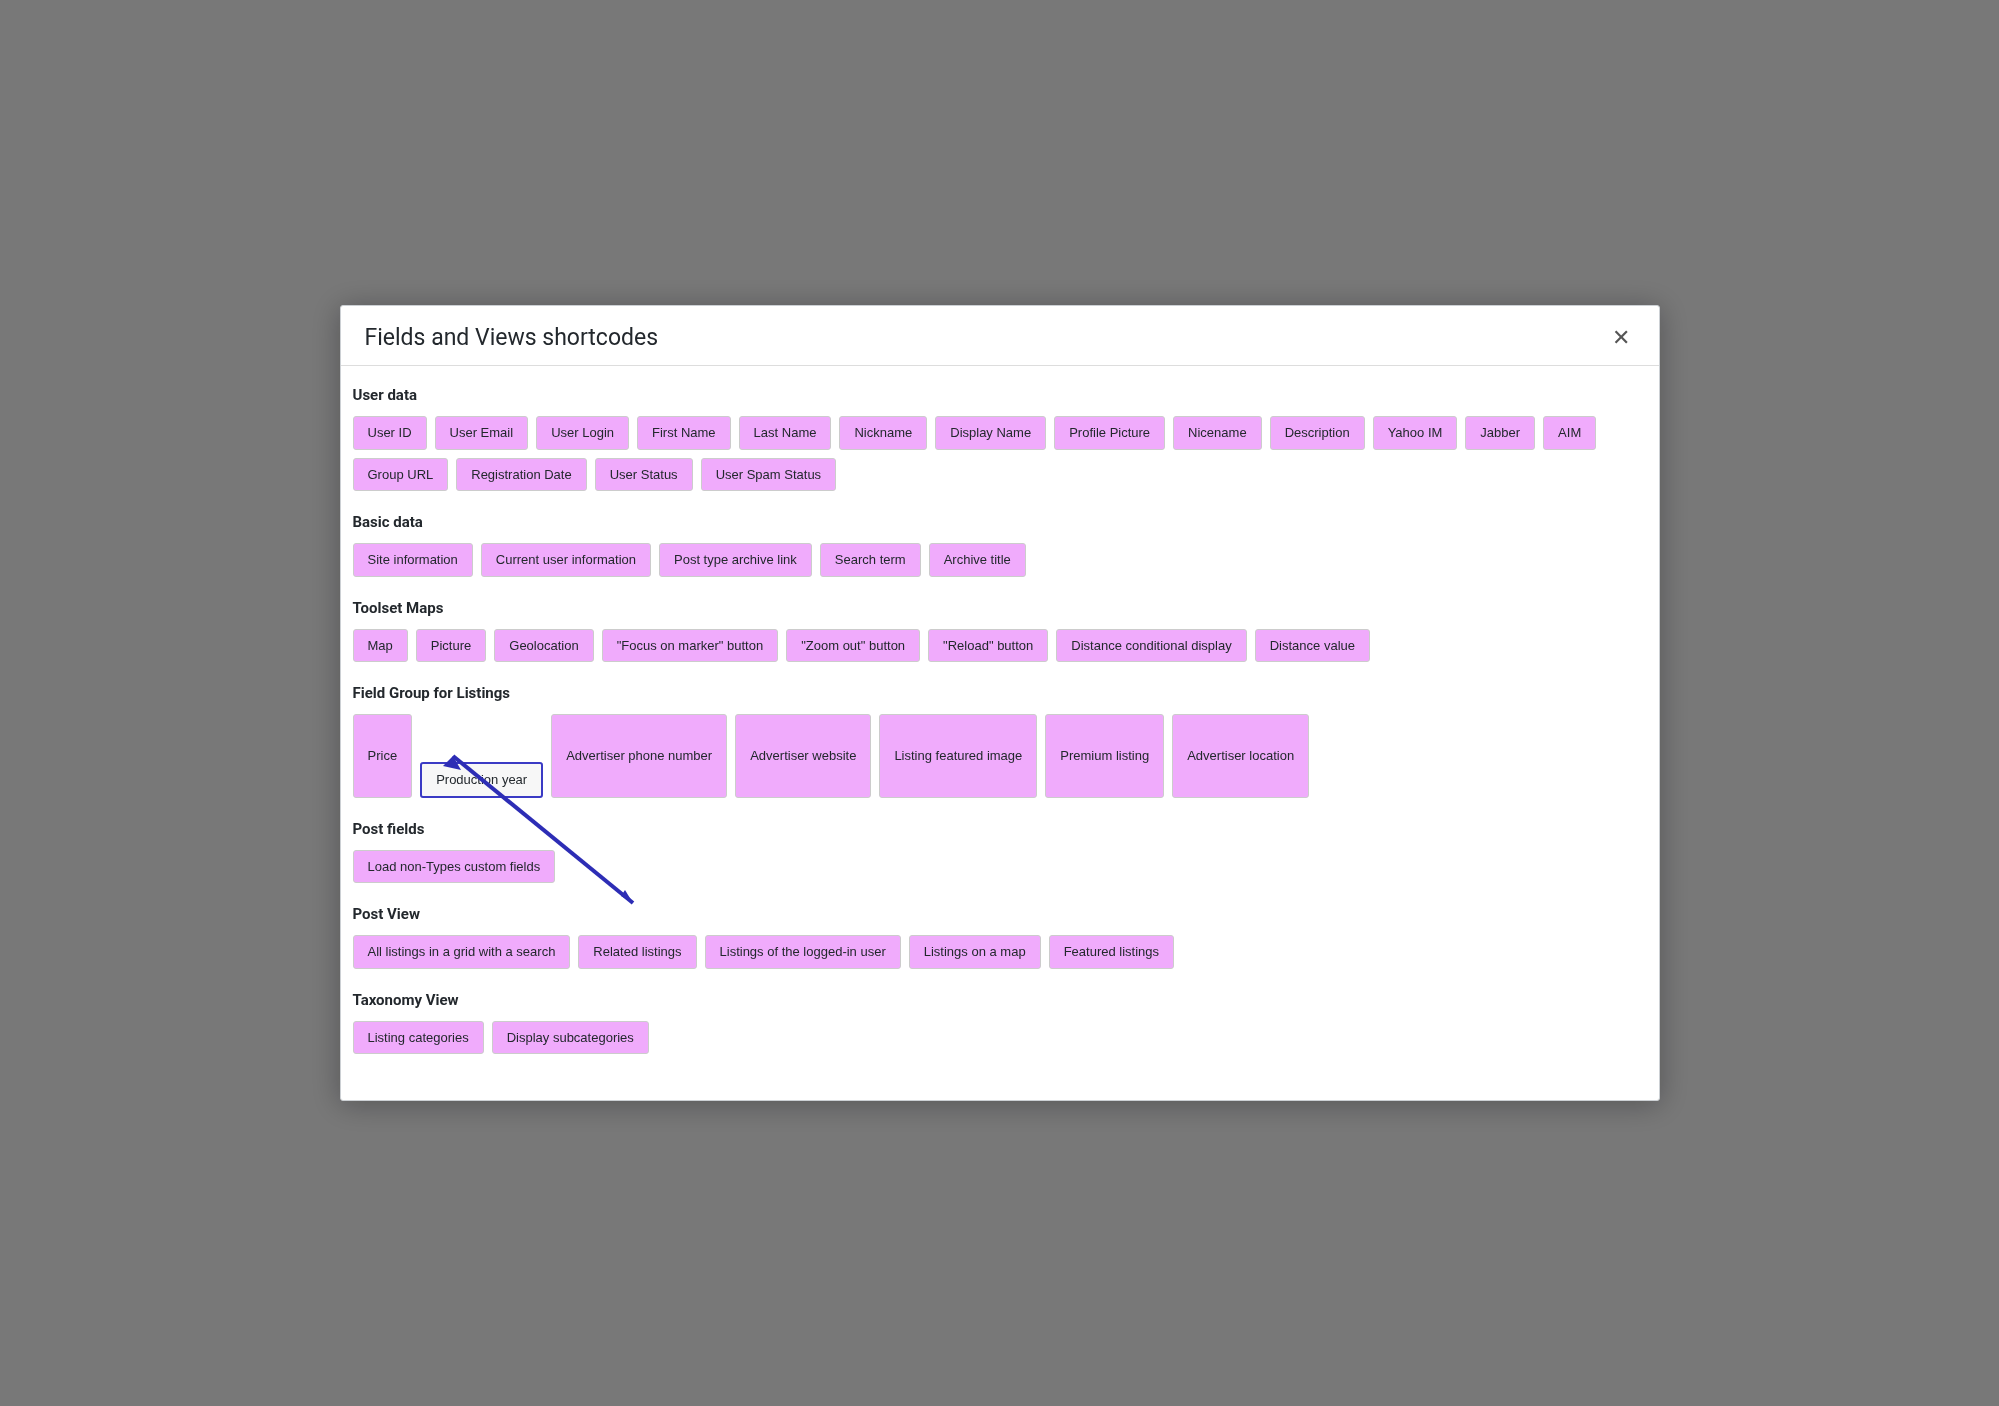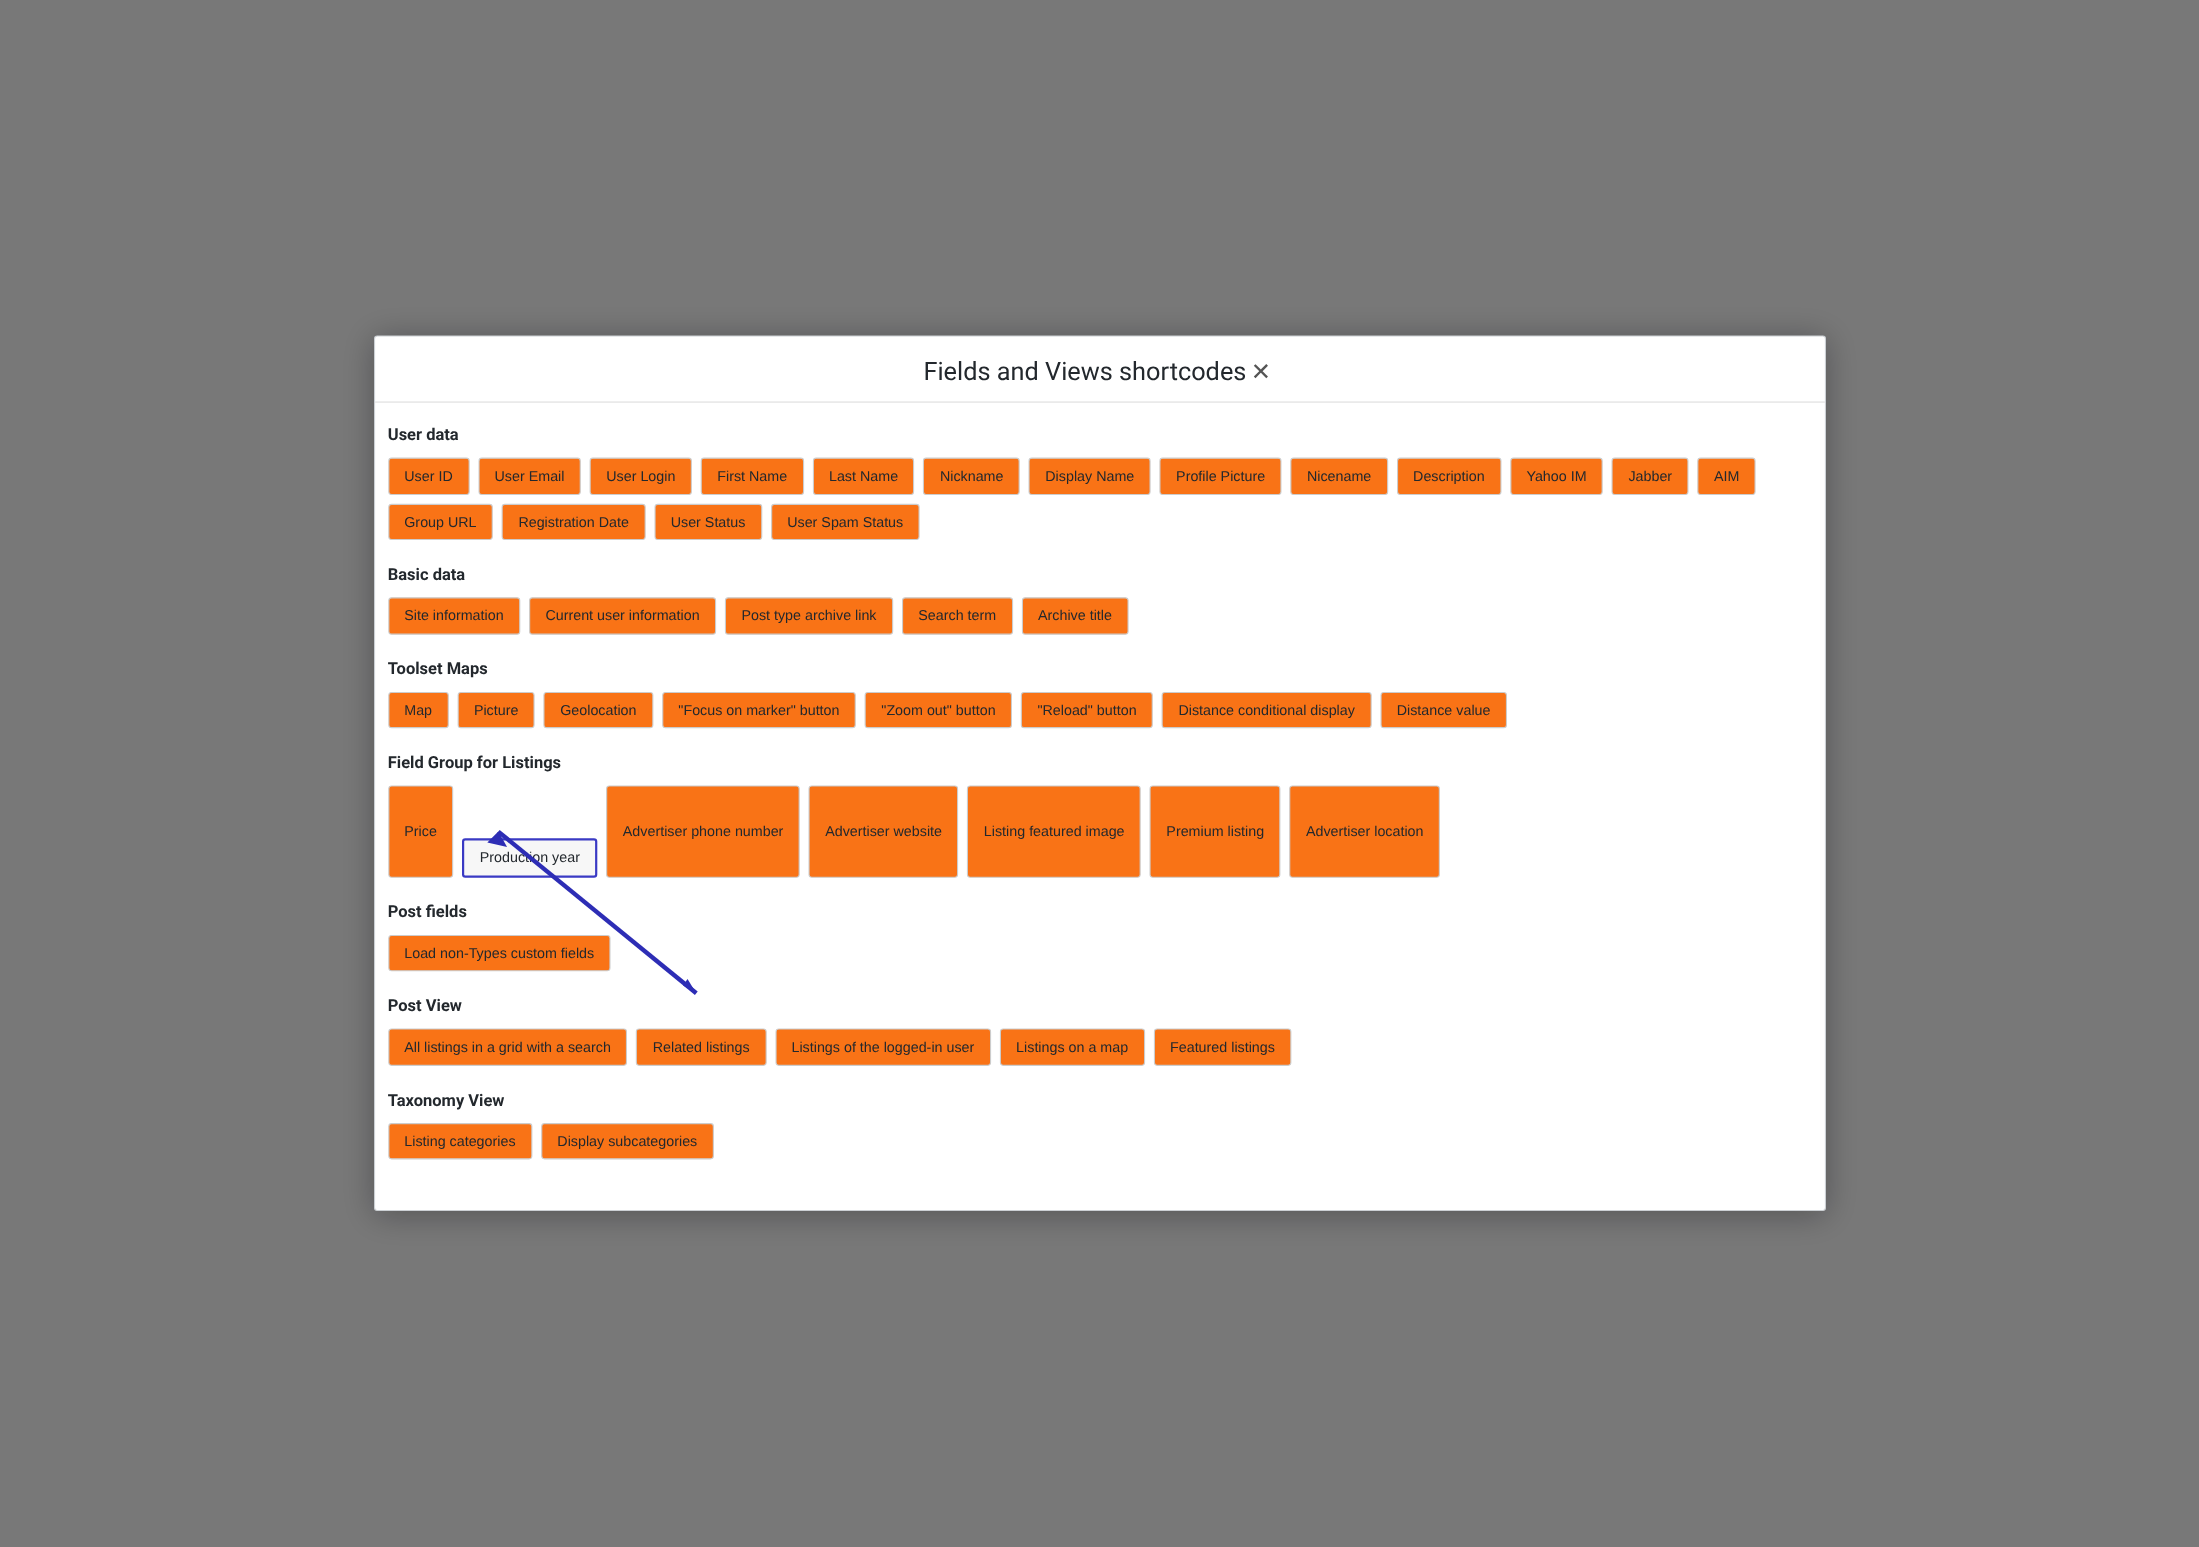--- a/index.html
+++ b/index.html
@@ -31,21 +31,21 @@
       display: flex;
       flex-direction: column;
       overflow: hidden;
       box-shadow: 0 3px 30px rgba(0,0,0,0.3);
     }
     .modal-header {
       padding: 18px 24px 14px 24px;
       border-bottom: 1px solid #ddd;
       display: flex;
       align-items: center;
-      justify-content: center;
+      justify-content: space-between;
       flex-shrink: 0;
     }
     .modal-title {
       font-size: 23px;
       font-weight: 400;
       color: #23282d;
     }
     .modal-close {
       background: none;
       border: none;
@@ -75,21 +75,21 @@
     .btn-group {
       display: flex;
       flex-wrap: wrap;
       gap: 8px;
     }
     .tag-btn {
       display: inline-block;
       padding: 6px 14px;
       border: 1px solid #ccc;
       border-radius: 3px;
-      background: #f97316;
+      background: #f0abfc;
       color: #23282d;
       font-size: 13px;
       cursor: pointer;
       line-height: 1.5;
       white-space: nowrap;
     }
     .tag-btn.highlighted {
       border: 2px solid #3a3ac4;
       background: #f7f7f7;
       font-weight: 500;

